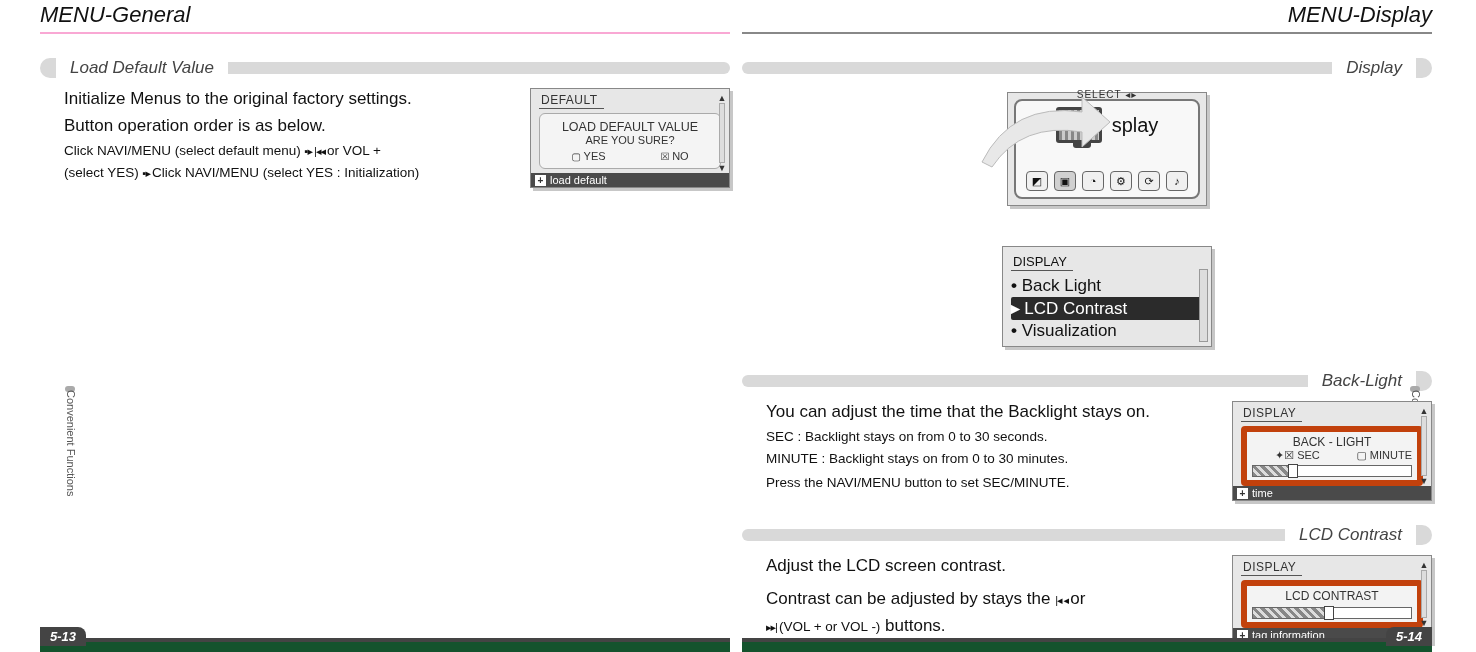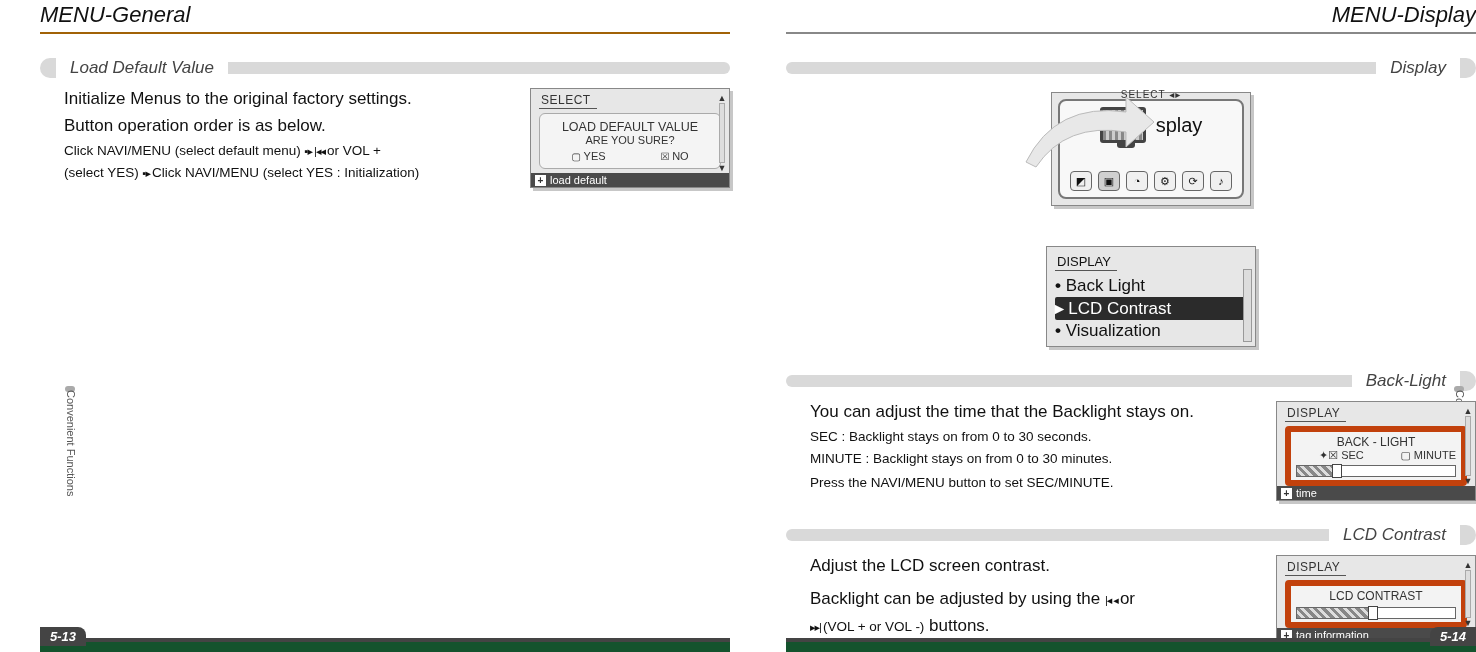--- a/index.html
+++ b/index.html
@@ -11,29 +11,29 @@
     background: #fff;
     color: #111;
   }
   .page {
     position: absolute;
     top: 0;
     width: 690px;
     height: 652px;
   }
   .page-left { left: 40px; }
-  .page-right { left: 786px; }
+  .page-right { left: 742px; }
 
   .page-title {
     font-style: italic;
     font-size: 22px;
     font-weight: 500;
     padding: 2px 0 4px 0;
   }
-  .page-title-left { text-align: left; border-bottom: 2px solid #a16207; }
+  .page-title-left { text-align: left; border-bottom: 2px solid #f9a8d4; }
   .page-title-right { text-align: right; border-bottom: 2px solid #888; }
 
   .footer {
     position: absolute;
     bottom: 0;
     left: 0; right: 0;
     height: 14px;
     background: #14532d;
   }
   .pagebar {
@@ -297,21 +297,21 @@
           <span>Click NAVI/MENU (select YES : Initialization)</span>
         </p>
       </div>
 
       <div class="lcd">
         <div class="scroll">
             <div class="arrow">▲</div>
             <div class="track"></div>
             <div class="arrow">▼</div>
           </div>
-        <div class="tab">SELECT</div>
+        <div class="tab">DEFAULT</div>
         <div class="lcd-inner">
           <div style="font-size:12.5px;font-weight:500;">LOAD DEFAULT VALUE</div>
           <div style="font-size:11px;">ARE YOU SURE?</div>
           <div class="yesno">
             <span>YES</span>
             <span class="sel chk">NO</span>
           </div>
         </div>
         <div class="lcd-footer">
           <span class="plus">+</span>
@@ -418,21 +418,21 @@
   <div class="section">
     <div class="sec-head sec-head-right">
       <div class="bar"></div>
       <div class="label">LCD Contrast</div>
       <div class="cap"></div>
     </div>
     <div class="sec-body">
       <div class="sec-text">
         <p class="big">Adjust the LCD screen contrast.</p>
         <p class="big" style="margin-top:10px;">
-          <span>Backlight can be adjusted by using the</span>
+          <span>Contrast can be adjusted by stays the</span>
           <span class="navicons"> |◂ ◂ </span>
           <span>or</span>
         </p>
         <p class="big">
           <span class="navicons"> ▸▸| </span>
           <span class="small">(VOL + or VOL -)</span>
           <span>buttons.</span>
         </p>
       </div>
       <div class="lcd">

